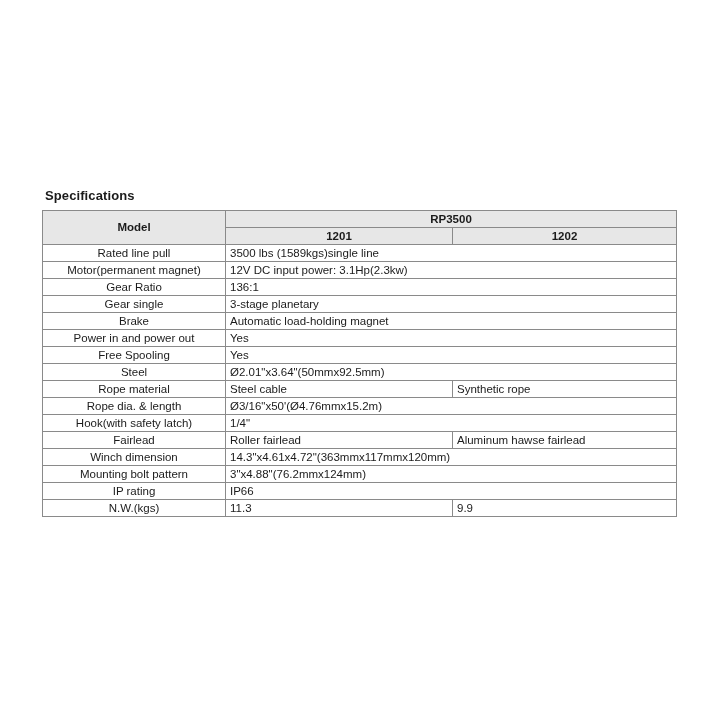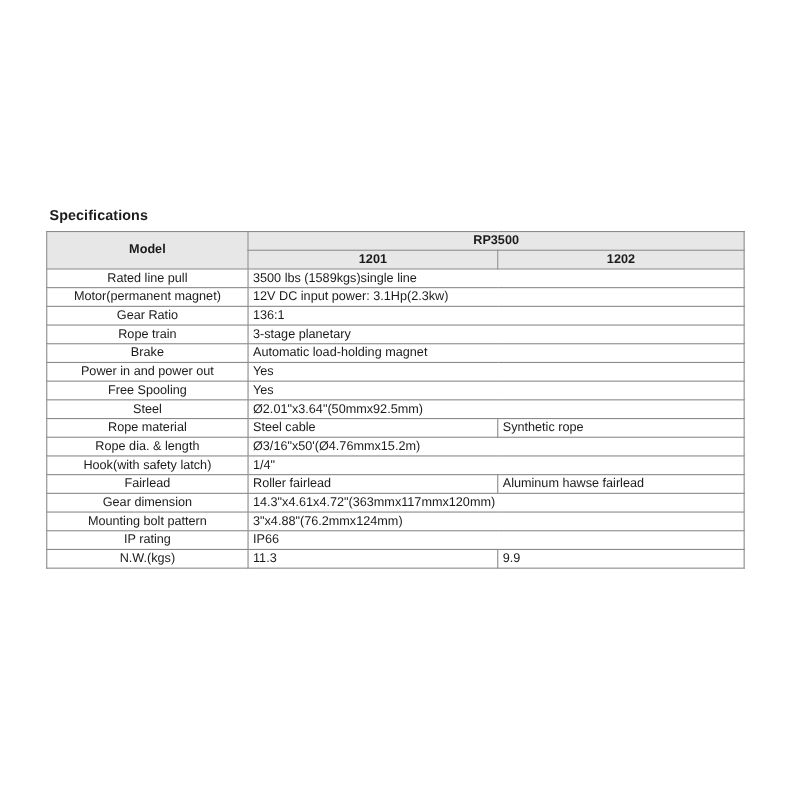--- a/index.html
+++ b/index.html
@@ -89,21 +89,21 @@
         </tr>
         <tr>
           <td class="lbl">Motor(permanent magnet)</td>
           <td class="val" colspan="2">12V DC input power: 3.1Hp(2.3kw)</td>
         </tr>
         <tr>
           <td class="lbl">Gear Ratio</td>
           <td class="val" colspan="2">136:1</td>
         </tr>
         <tr>
-          <td class="lbl">Rope train</td>
+          <td class="lbl">Gear single</td>
           <td class="val" colspan="2">3-stage planetary</td>
         </tr>
         <tr>
           <td class="lbl">Brake</td>
           <td class="val" colspan="2">Automatic load-holding magnet</td>
         </tr>
         <tr>
           <td class="lbl">Power in and power out</td>
           <td class="val" colspan="2">Yes</td>
         </tr>
@@ -127,21 +127,21 @@
         <tr>
           <td class="lbl">Hook(with safety latch)</td>
           <td class="val" colspan="2">1/4"</td>
         </tr>
         <tr>
           <td class="lbl">Fairlead</td>
           <td class="val">Roller fairlead</td>
           <td class="val">Aluminum hawse fairlead</td>
         </tr>
         <tr>
-          <td class="lbl">Gear dimension</td>
+          <td class="lbl">Winch dimension</td>
           <td class="val" colspan="2">14.3"x4.61x4.72"(363mmx117mmx120mm)</td>
         </tr>
         <tr>
           <td class="lbl">Mounting bolt pattern</td>
           <td class="val" colspan="2">3"x4.88"(76.2mmx124mm)</td>
         </tr>
         <tr>
           <td class="lbl">IP rating</td>
           <td class="val" colspan="2">IP66</td>
         </tr>

